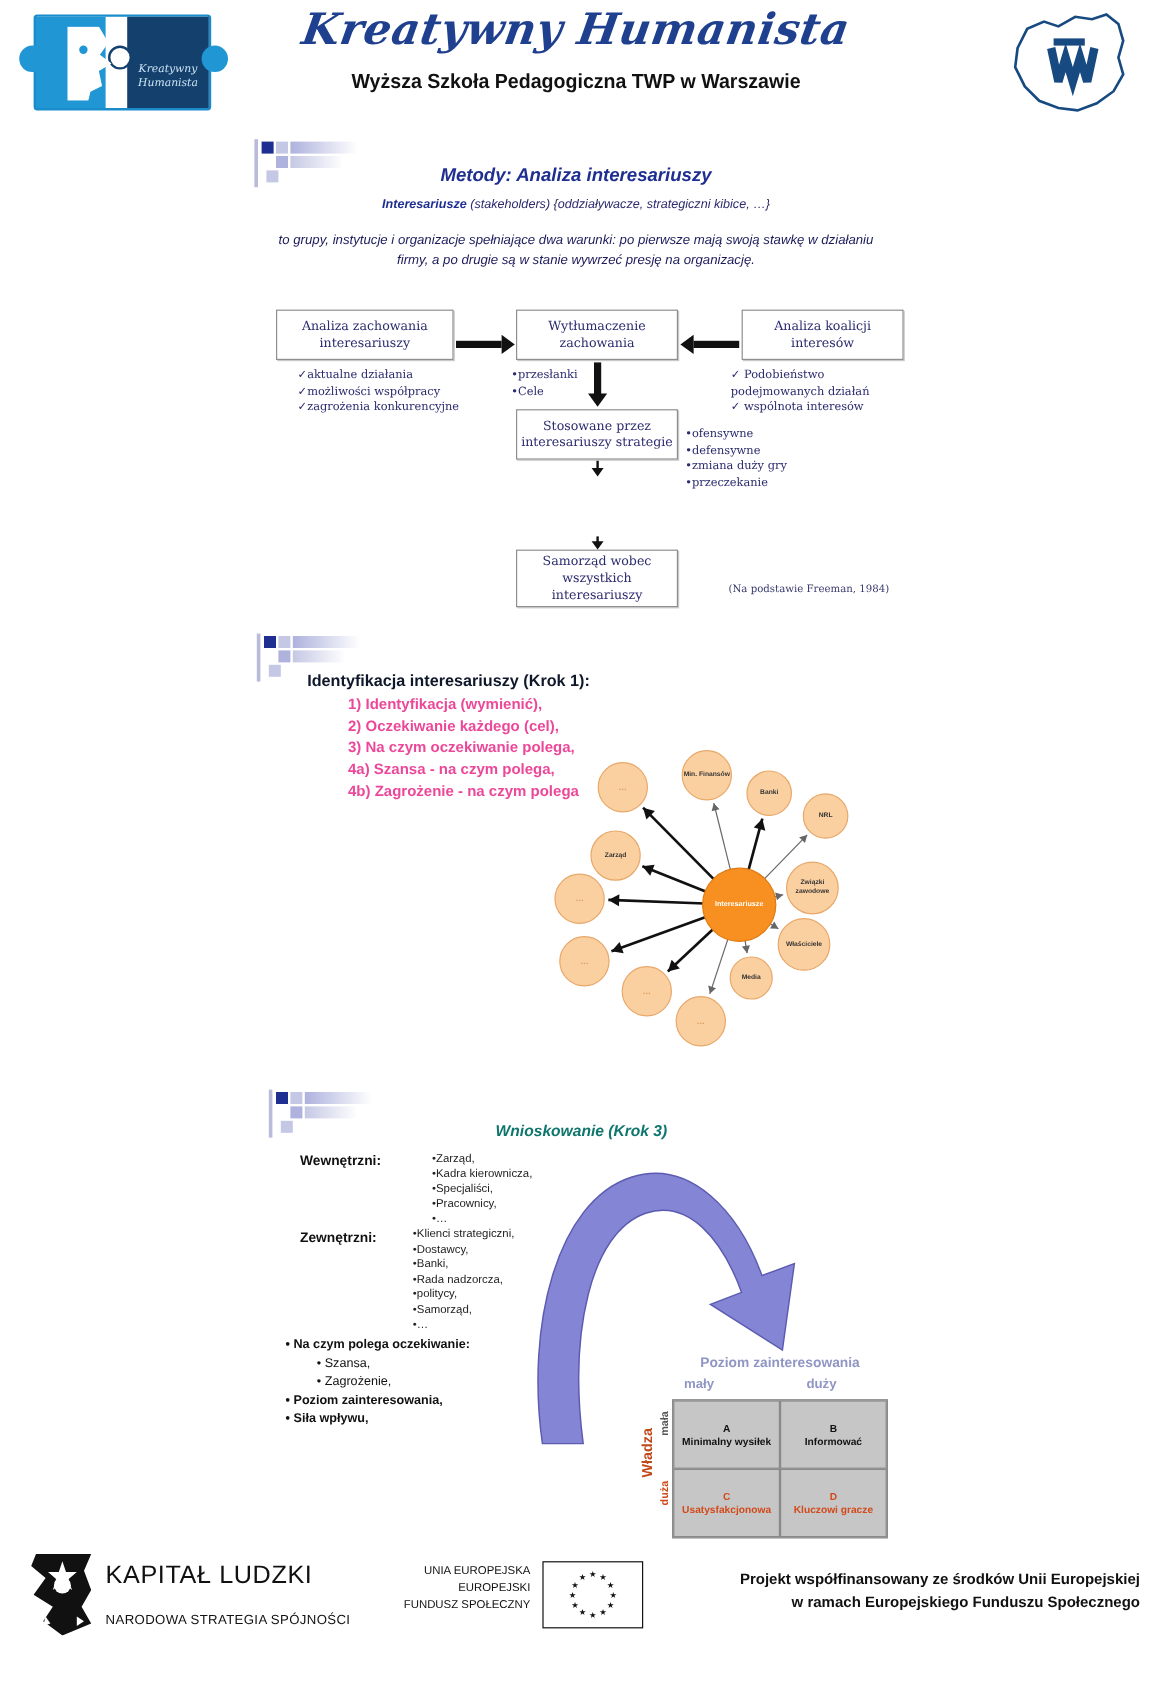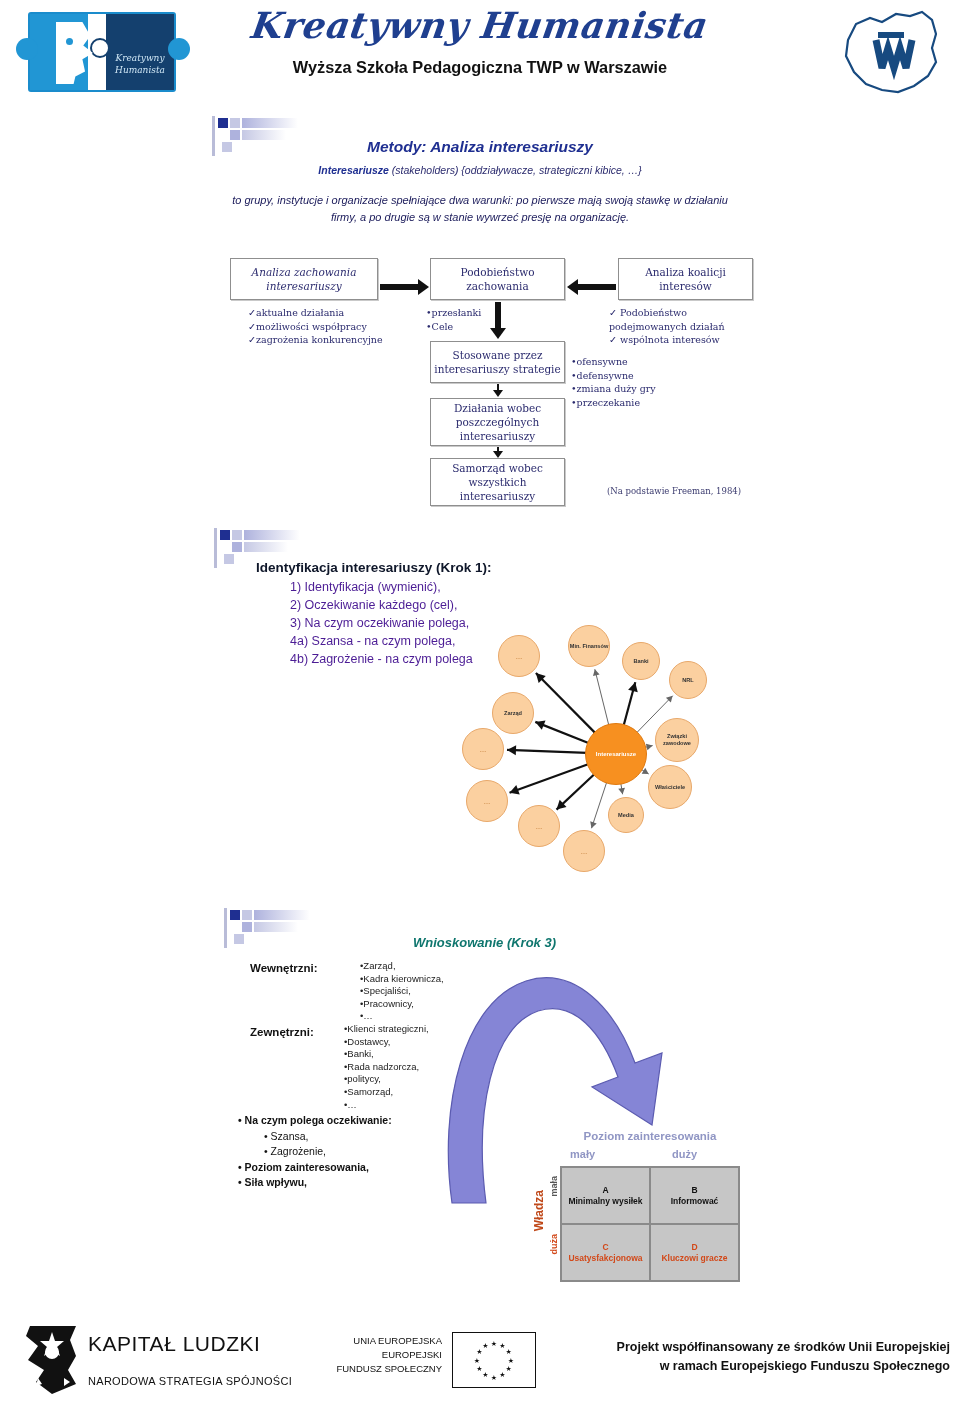--- a/index.html
+++ b/index.html
@@ -92,21 +92,21 @@
   .arrow-head-d-thin { position: absolute; width: 0; height: 0; border-left: 5px solid transparent;
                        border-right: 5px solid transparent; border-top: 7px solid #111; }
 
   
   #slide2-title {
     position: absolute; left: 256px; top: 560px;
     font-size: 13.5px; font-weight: bold; color: #0f172a;
   }
   #slide2-steps {
     position: absolute; left: 290px; top: 578px;
-    font-size: 12.5px; font-weight: normal; color: #4c1d95; line-height: 18px;
+    font-size: 12.5px; font-weight: bold; color: #ec4899; line-height: 18px;
   }
 
   
   #radial { position: absolute; left: 480px; top: 625px; width: 290px; height: 255px; }
   .node {
     position: absolute; border-radius: 50%; background: #fbd0a0; border: 1px solid #e8a86a;
     display: flex; align-items: center; justify-content: center; text-align: center;
     font-size: 5.6px; font-weight: bold; color: #333; line-height: 7px; z-index: 3;
   }
   .node.hub { background: #f79020; border: 1px solid #e07a10; color: #fff; font-size: 6px; z-index: 4; }
@@ -133,21 +133,21 @@
   .qcell.orange { color: #d2491a; }
   #mx-head { position: absolute; left: 560px; top: 1130px; width: 180px; text-align: center;
              font-size: 11.5px; font-weight: bold; color: #9096c4; }
   .mx-col { position: absolute; top: 1148px; font-size: 11px; font-weight: bold; color: #9096c4; }
   #mx-wladza { position: absolute; left: 532px; top: 1190px; font-size: 12px; font-weight: bold;
                color: #c0491a; writing-mode: vertical-rl; transform: rotate(180deg); }
   .mx-row { position: absolute; left: 549px; font-size: 9px; font-weight: bold;
             writing-mode: vertical-rl; transform: rotate(180deg); }
 
   
-  #footer { position: absolute; left: 0; top: 1318px; width: 960px; height: 84px; }
+  #footer { position: absolute; left: 0; top: 1287px; width: 960px; height: 84px; }
   #kl-text { position: absolute; left: 88px; top: 14px; }
   #kl-title { font-size: 21px; letter-spacing: 0.5px; color: #111; font-family: "Liberation Sans", sans-serif; }
   #kl-sub { font-size: 11px; letter-spacing: 0.3px; color: #111; margin-top: 19px; }
   #ue-text { position: absolute; left: 330px; top: 16px; width: 112px; text-align: right;
              font-size: 9.5px; line-height: 14px; color: #111; }
   #ue-text .b { font-weight: normal; font-size: 9.5px; }
   #ue-flag { position: absolute; left: 452px; top: 14px; width: 84px; height: 56px; border: 1px solid #111; background: #fff; }
   #proj-text { position: absolute; left: 570px; top: 20px; width: 380px;
                font-size: 12.5px; font-weight: bold; line-height: 19px; color: #111; text-align: right; }
 </style>
@@ -193,26 +193,25 @@
 </div>
 
 <div id="slide1-title">Metody: Analiza interesariuszy</div>
 <div id="slide1-lead">
   <b>Interesariusze</b><span> (stakeholders) {oddziaływacze, strategiczni kibice, …}</span>
 </div>
 <div id="slide1-body">to grupy, instytucje i organizacje spełniające dwa warunki: po pierwsze mają swoją stawkę w działaniu firmy, a po drugie są w stanie wywrzeć presję na organizację.</div>
 
 <div id="flow">
 
-  <div class="fbox" style="left:0px; top:0px; width:148px; height:42px;font-style:italic;">Analiza zachowania interesariuszy</div>
-  <div class="fbox" style="left:200px; top:0px; width:135px; height:42px;">Podobieństwo zachowania</div>
+  <div class="fbox" style="left:0px; top:0px; width:148px; height:42px;">Analiza zachowania interesariuszy</div>
+  <div class="fbox" style="left:200px; top:0px; width:135px; height:42px;">Wytłumaczenie zachowania</div>
   <div class="fbox" style="left:388px; top:0px; width:135px; height:42px;">Analiza koalicji interesów</div>
 
   <div class="fbox" style="left:200px; top:83px; width:135px; height:42px;">Stosowane przez interesariuszy strategie</div>
-  <div class="fbox" style="left:200px; top:140px; width:135px; height:48px;">Działania wobec poszczególnych interesariuszy</div>
   <div class="fbox" style="left:200px; top:200px; width:135px; height:48px;">Samorząd wobec wszystkich interesariuszy</div>
 
   <div class="arrow-h" style="left:150px; top:26px; width:38px;"></div>
   <div class="arrow-head-r" style="left:188px; top:21px;"></div>
   <div class="arrow-h" style="left:348px; top:26px; width:38px;"></div>
   <div class="arrow-head-l" style="left:337px; top:21px;"></div>
 
   <div class="arrow-v" style="left:265px; top:44px; height:27px;"></div>
   <div class="arrow-head-d" style="left:260px; top:70px;"></div>
   <div class="arrow-v-thin" style="left:267px; top:126px; height:8px;"></div>

